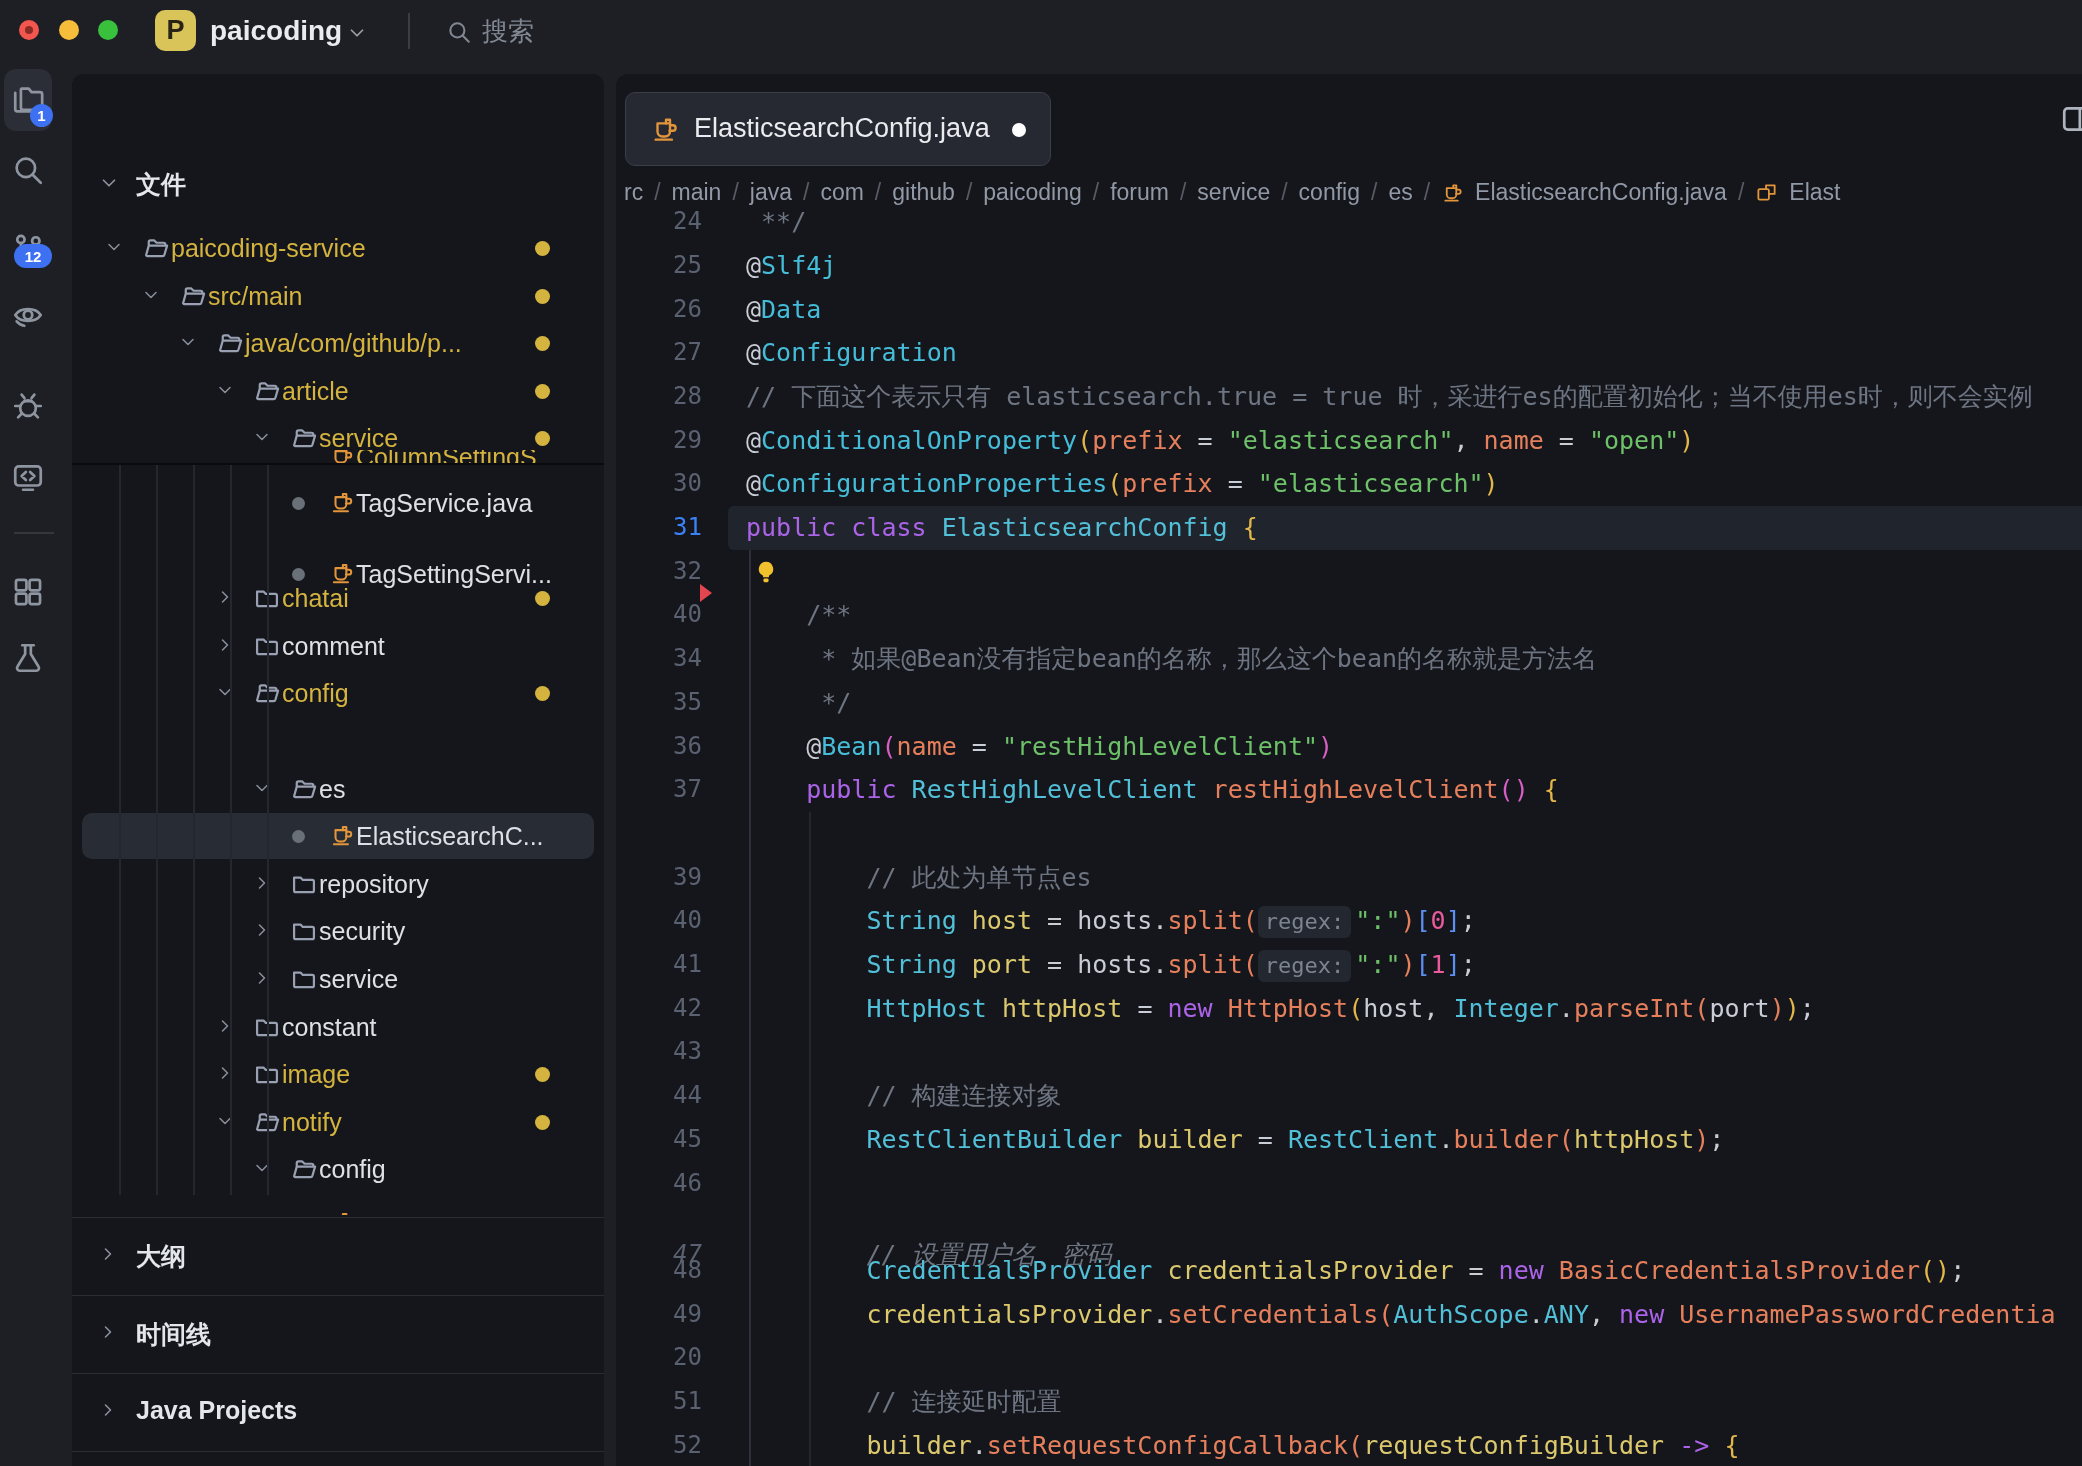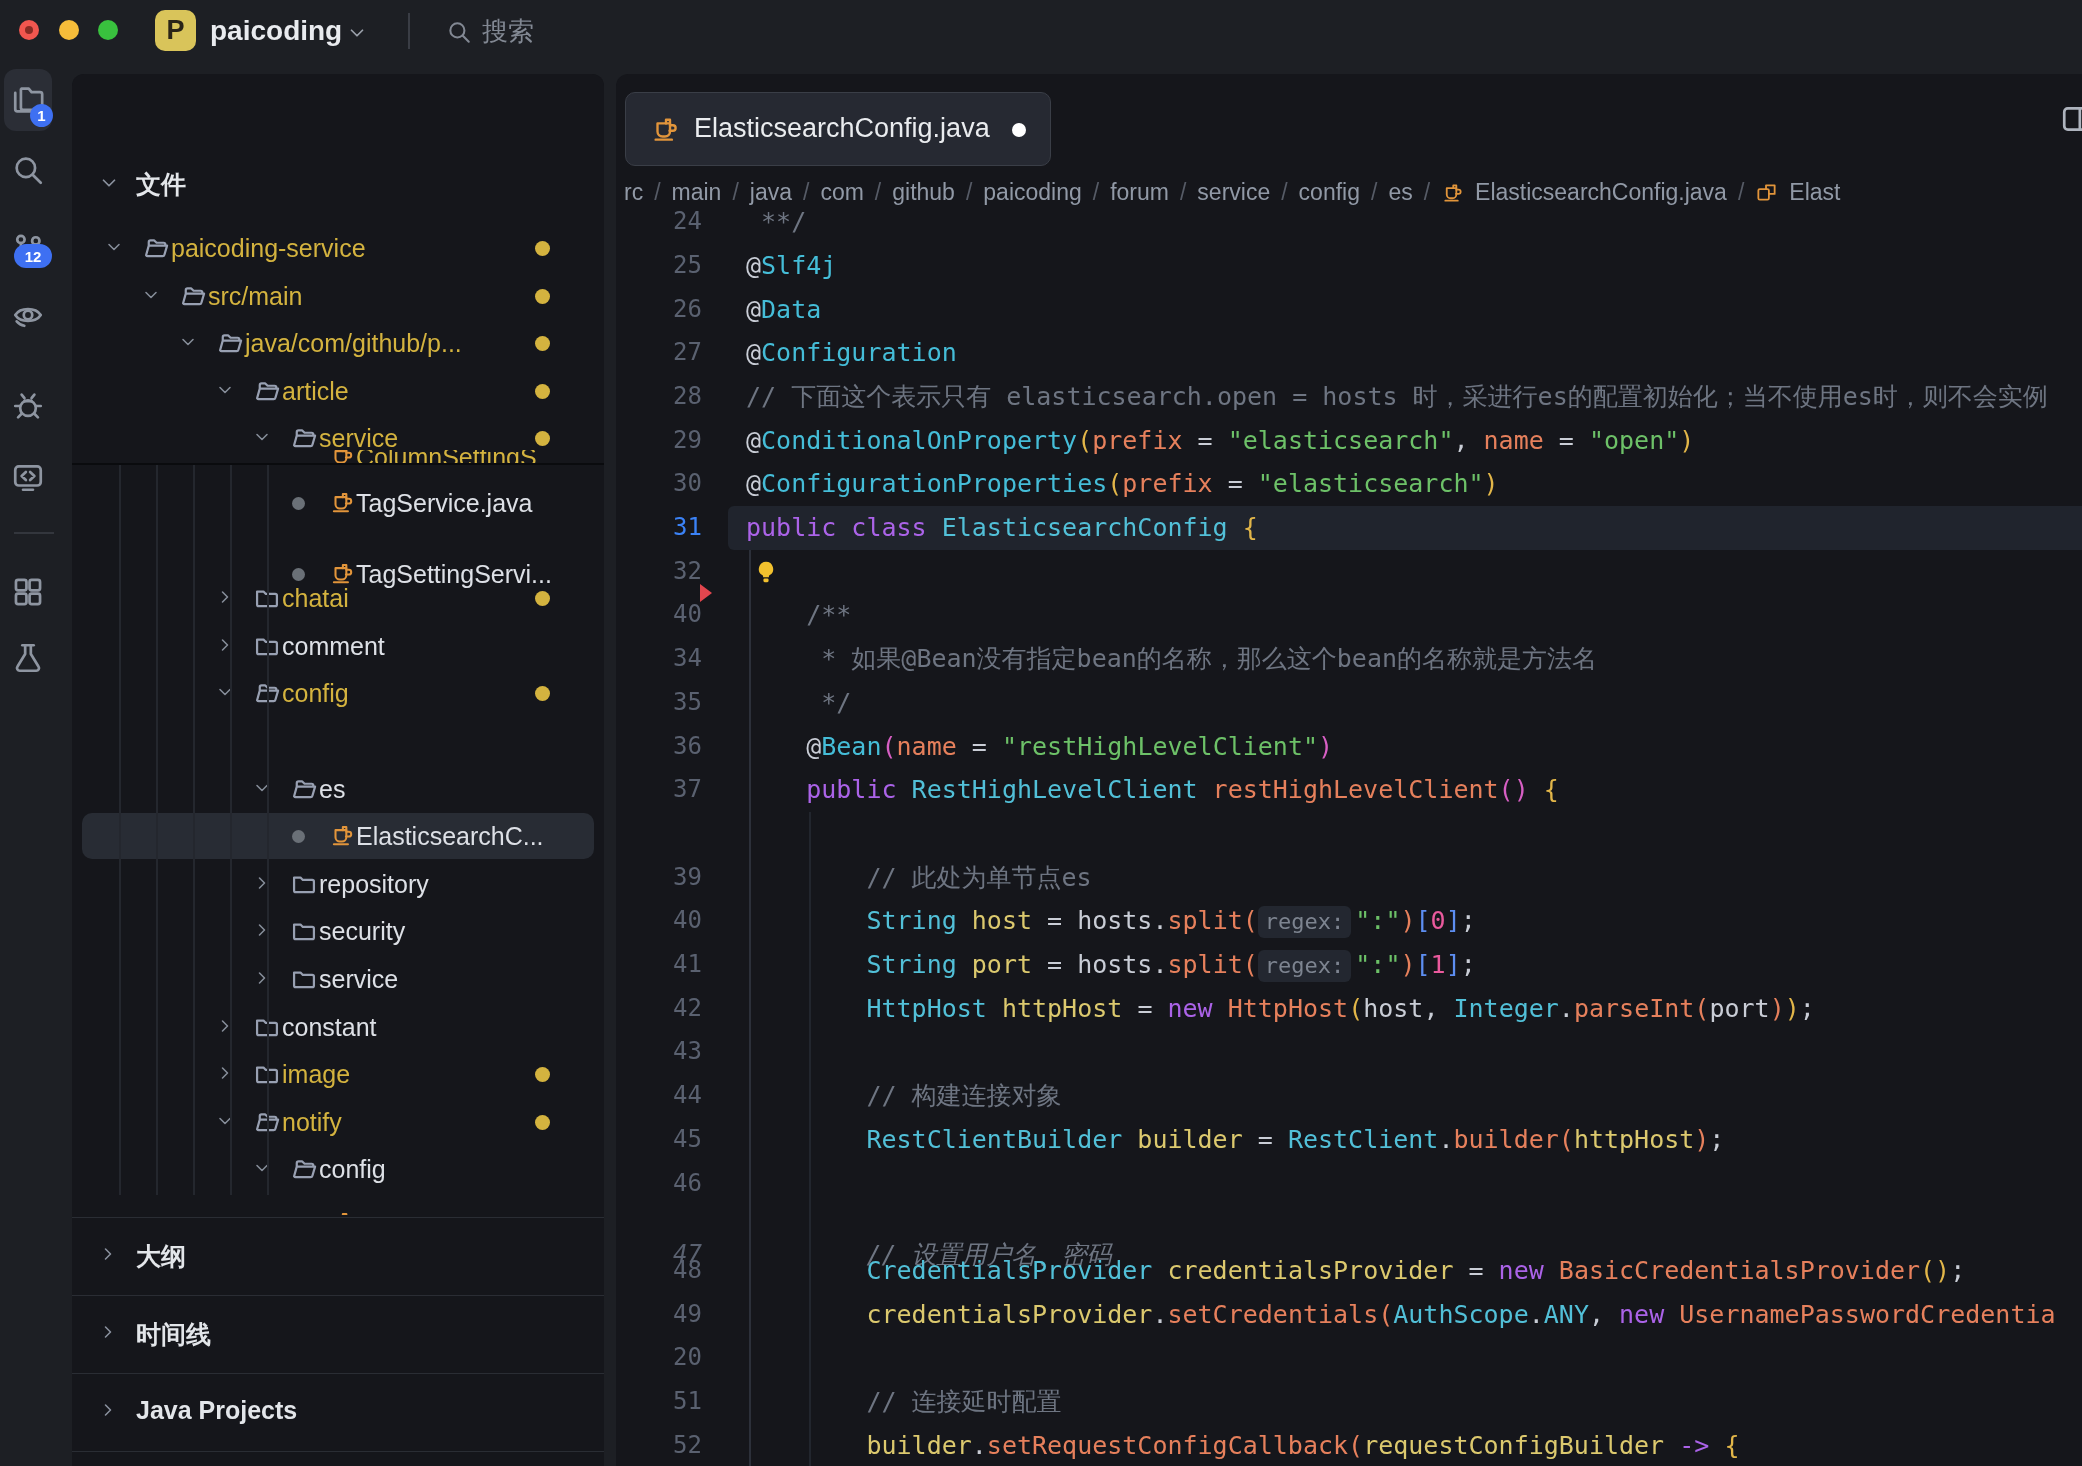--- a/index.html
+++ b/index.html
@@ -569,21 +569,21 @@
       <span>Elast</span>
     </div>
   <div class="code" id="code">
       <div class="cur-line" style="top: 431.9px;"></div>
       <div class="guide g1" style="top: 475.6px;"></div>
       <div class="guide g2" style="top: 737.8px;"></div>
       <div class="code-line" style="top: 126.15px;"><span class="lnum">24</span><span class="ltext"><span class="tk-cm"> **/</span></span></div>
       <div class="code-line" style="top: 169.85px;"><span class="lnum">25</span><span class="ltext"><span class="tk-pu">@</span><span class="tk-an">Slf4j</span></span></div>
       <div class="code-line" style="top: 213.55px;"><span class="lnum">26</span><span class="ltext"><span class="tk-pu">@</span><span class="tk-an">Data</span></span></div>
       <div class="code-line" style="top: 257.25px;"><span class="lnum">27</span><span class="ltext"><span class="tk-pu">@</span><span class="tk-an">Configuration</span></span></div>
-      <div class="code-line" style="top: 300.95px;"><span class="lnum">28</span><span class="ltext"><span class="tk-cm">// 下面这个表示只有 elasticsearch.open = hosts 时，采进行es的配置初始化；当不使用es时，则不会实例</span></span></div>
+      <div class="code-line" style="top: 300.95px;"><span class="lnum">28</span><span class="ltext"><span class="tk-cm">// 下面这个表示只有 elasticsearch.true = true 时，采进行es的配置初始化；当不使用es时，则不会实例</span></span></div>
       <div class="code-line" style="top: 344.65px;"><span class="lnum">29</span><span class="ltext"><span class="tk-pu">@</span><span class="tk-an">ConditionalOnProperty</span><span class="tk-by">(</span><span class="tk-pr">prefix</span><span class="tk-pu"> = </span><span class="tk-st">"elasticsearch"</span><span class="tk-pu">, </span><span class="tk-pr">name</span><span class="tk-pu"> = </span><span class="tk-st">"open"</span><span class="tk-by">)</span></span></div>
       <div class="code-line" style="top: 388.35px;"><span class="lnum">30</span><span class="ltext"><span class="tk-pu">@</span><span class="tk-an">ConfigurationProperties</span><span class="tk-by">(</span><span class="tk-pr">prefix</span><span class="tk-pu"> = </span><span class="tk-st">"elasticsearch"</span><span class="tk-by">)</span></span></div>
       <div class="code-line" style="top: 432.05px;"><span class="lnum cur">31</span><span class="ltext"><span class="tk-kw">public class </span><span class="tk-ty">ElasticsearchConfig </span><span class="tk-by">{</span></span></div>
       <div class="code-line" style="top: 475.75px;"><span class="lnum">32</span><span class="ltext"></span></div>
       <div class="code-line" style="top: 519.45px;"><span class="lnum">40</span><span class="ltext"><span class="tk-cm">    /**</span></span></div>
       <div class="code-line" style="top: 563.15px;"><span class="lnum">34</span><span class="ltext"><span class="tk-cm">     * 如果@Bean没有指定bean的名称，那么这个bean的名称就是方法名</span></span></div>
       <div class="code-line" style="top: 606.85px;"><span class="lnum">35</span><span class="ltext"><span class="tk-cm">     */</span></span></div>
       <div class="code-line" style="top: 650.55px;"><span class="lnum">36</span><span class="ltext"><span class="tk-pu">    @</span><span class="tk-an">Bean</span><span class="tk-bp">(</span><span class="tk-pr">name</span><span class="tk-pu"> = </span><span class="tk-st">"restHighLevelClient"</span><span class="tk-bp">)</span></span></div>
       <div class="code-line" style="top: 694.25px;"><span class="lnum">37</span><span class="ltext"><span class="tk-kw">    public </span><span class="tk-ty">RestHighLevelClient </span><span class="tk-fn">restHighLevelClient</span><span class="tk-bp">()</span><span class="tk-pu"> </span><span class="tk-by">{</span></span></div>
       <div class="code-line" style="top: 781.65px;"><span class="lnum">39</span><span class="ltext"><span class="tk-cm">        // 此处为单节点es</span></span></div>

